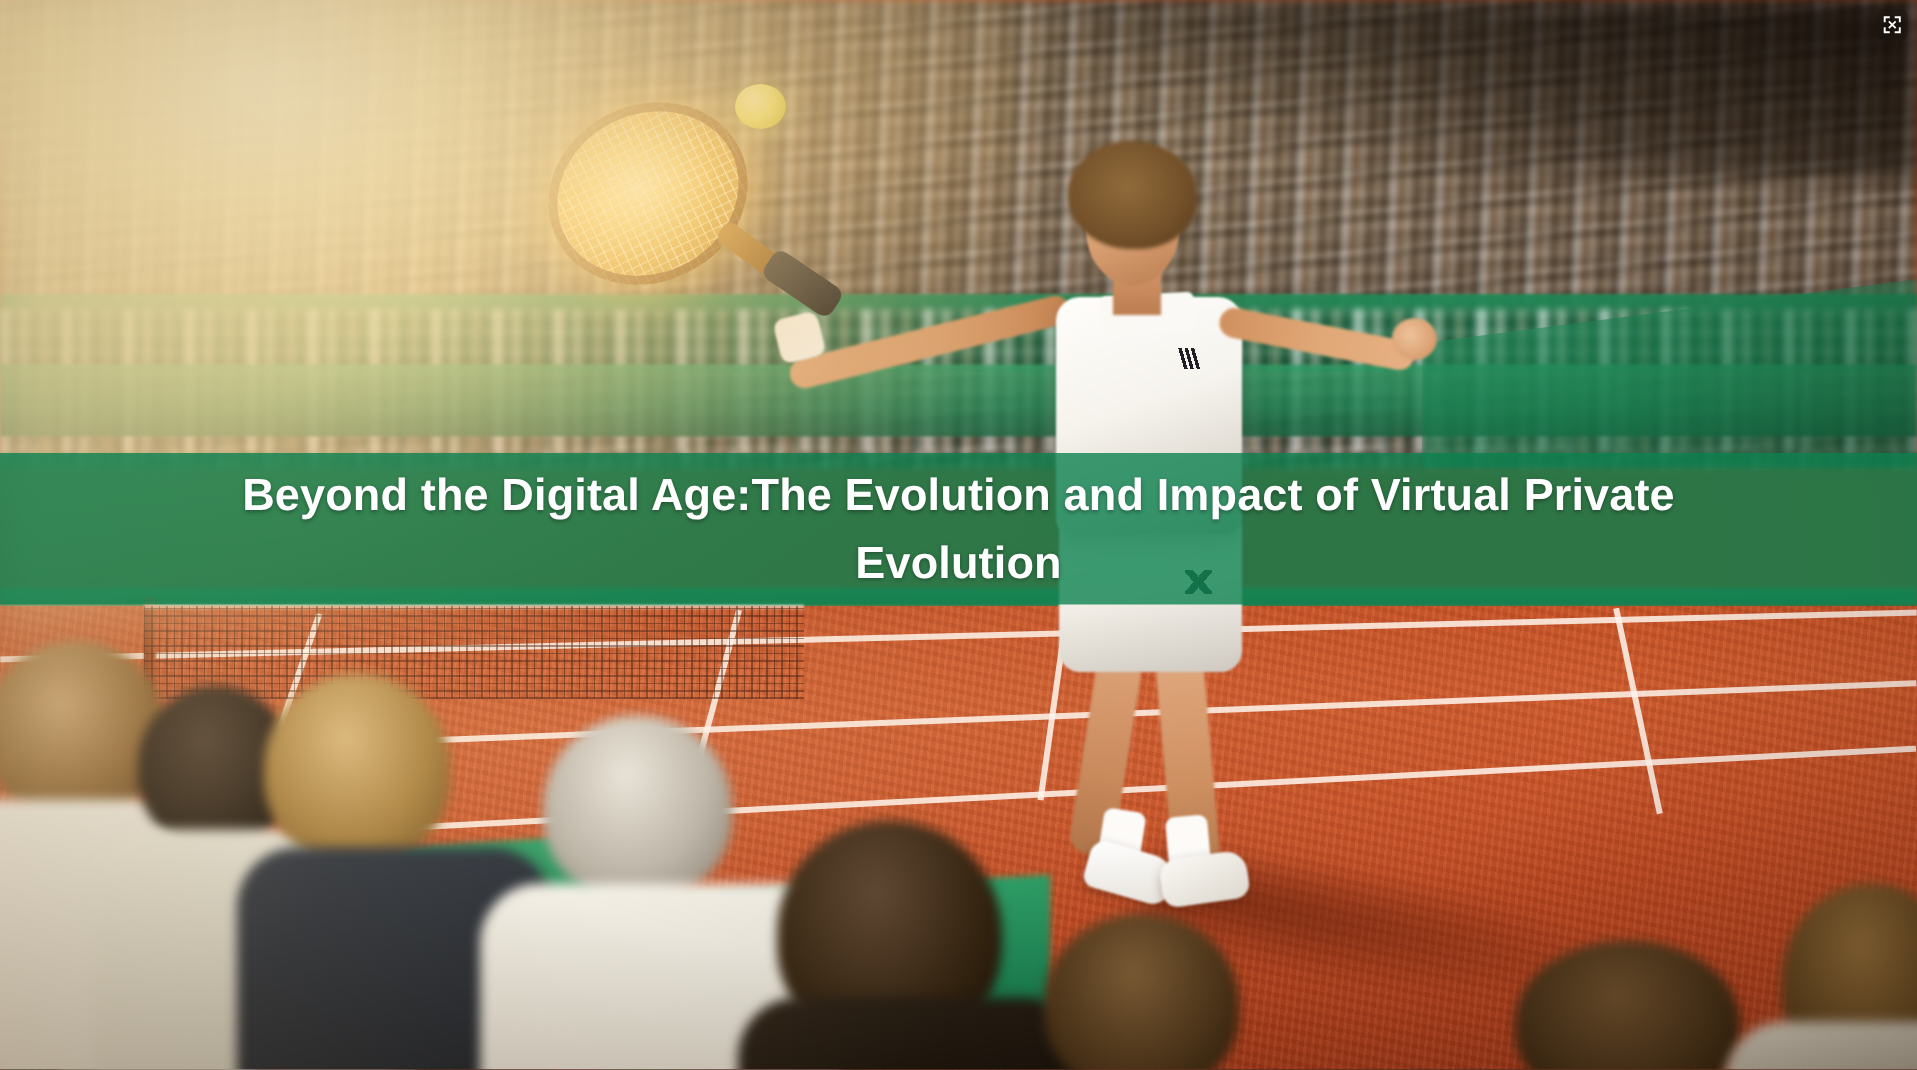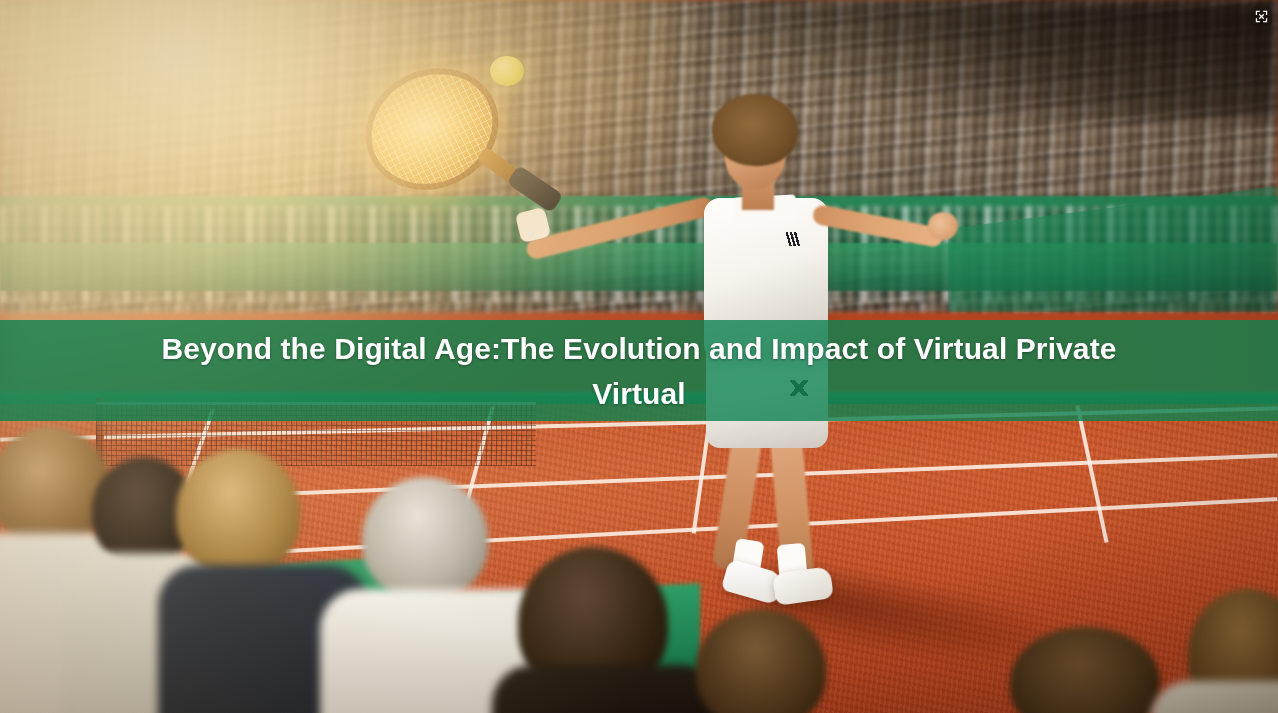--- a/index.html
+++ b/index.html
@@ -306,21 +306,21 @@
   
   .grade {
     position:absolute; inset:0; pointer-events:none;
     background:
       linear-gradient(122deg, rgba(255,228,168,.34) 0%, rgba(255,224,160,.10) 34%, rgba(255,220,150,0) 62%),
       radial-gradient(ellipse at 50% 52%, rgba(0,0,0,0) 52%, rgba(30,12,4,.24) 100%);
   }
 
   
   .banner {
-    position:absolute; left:0; top:320px; width:100%; height:101px;
+    position:absolute; left:0; top:302px; width:100%; height:101px;
     background:rgba(12,130,80,.80);
     display:flex; align-items:center; justify-content:center;
   }
   .banner-title {
     width:1190px;
     text-align:center;
     color:#ffffff;
     font-weight:700;
     font-size:30px;
     line-height:45px;
@@ -437,21 +437,21 @@
     </div>
 
     <div class="sunglare"></div>
     <div class="sunwash"></div>
     <div class="grade"></div>
   </div>
 
   <div class="banner">
     <div class="banner-title">
       <span class="l1">Beyond the Digital Age:The Evolution and Impact of Virtual Private</span>
-      <span class="l2">Virtual</span>
+      <span class="l2">Evolution</span>
     </div>
   </div>
 
   <div class="expand-btn" title="Expand image">
     <svg width="13" height="13" viewBox="0 0 16 16">
       <path d="M1 1 H6 V2.6 H2.6 V6 H1 Z" fill="#ffffff"></path>
       <path d="M15 1 V6 H13.4 V2.6 H10 V1 Z" fill="#ffffff"></path>
       <path d="M1 15 V10 H2.6 V13.4 H6 V15 Z" fill="#ffffff"></path>
       <path d="M15 15 H10 V13.4 H13.4 V10 H15 Z" fill="#ffffff"></path>
       <path d="M5.2 5.2 L10.8 10.8 M10.8 5.2 L5.2 10.8" stroke="#ffffff" stroke-width="1.5"></path>

